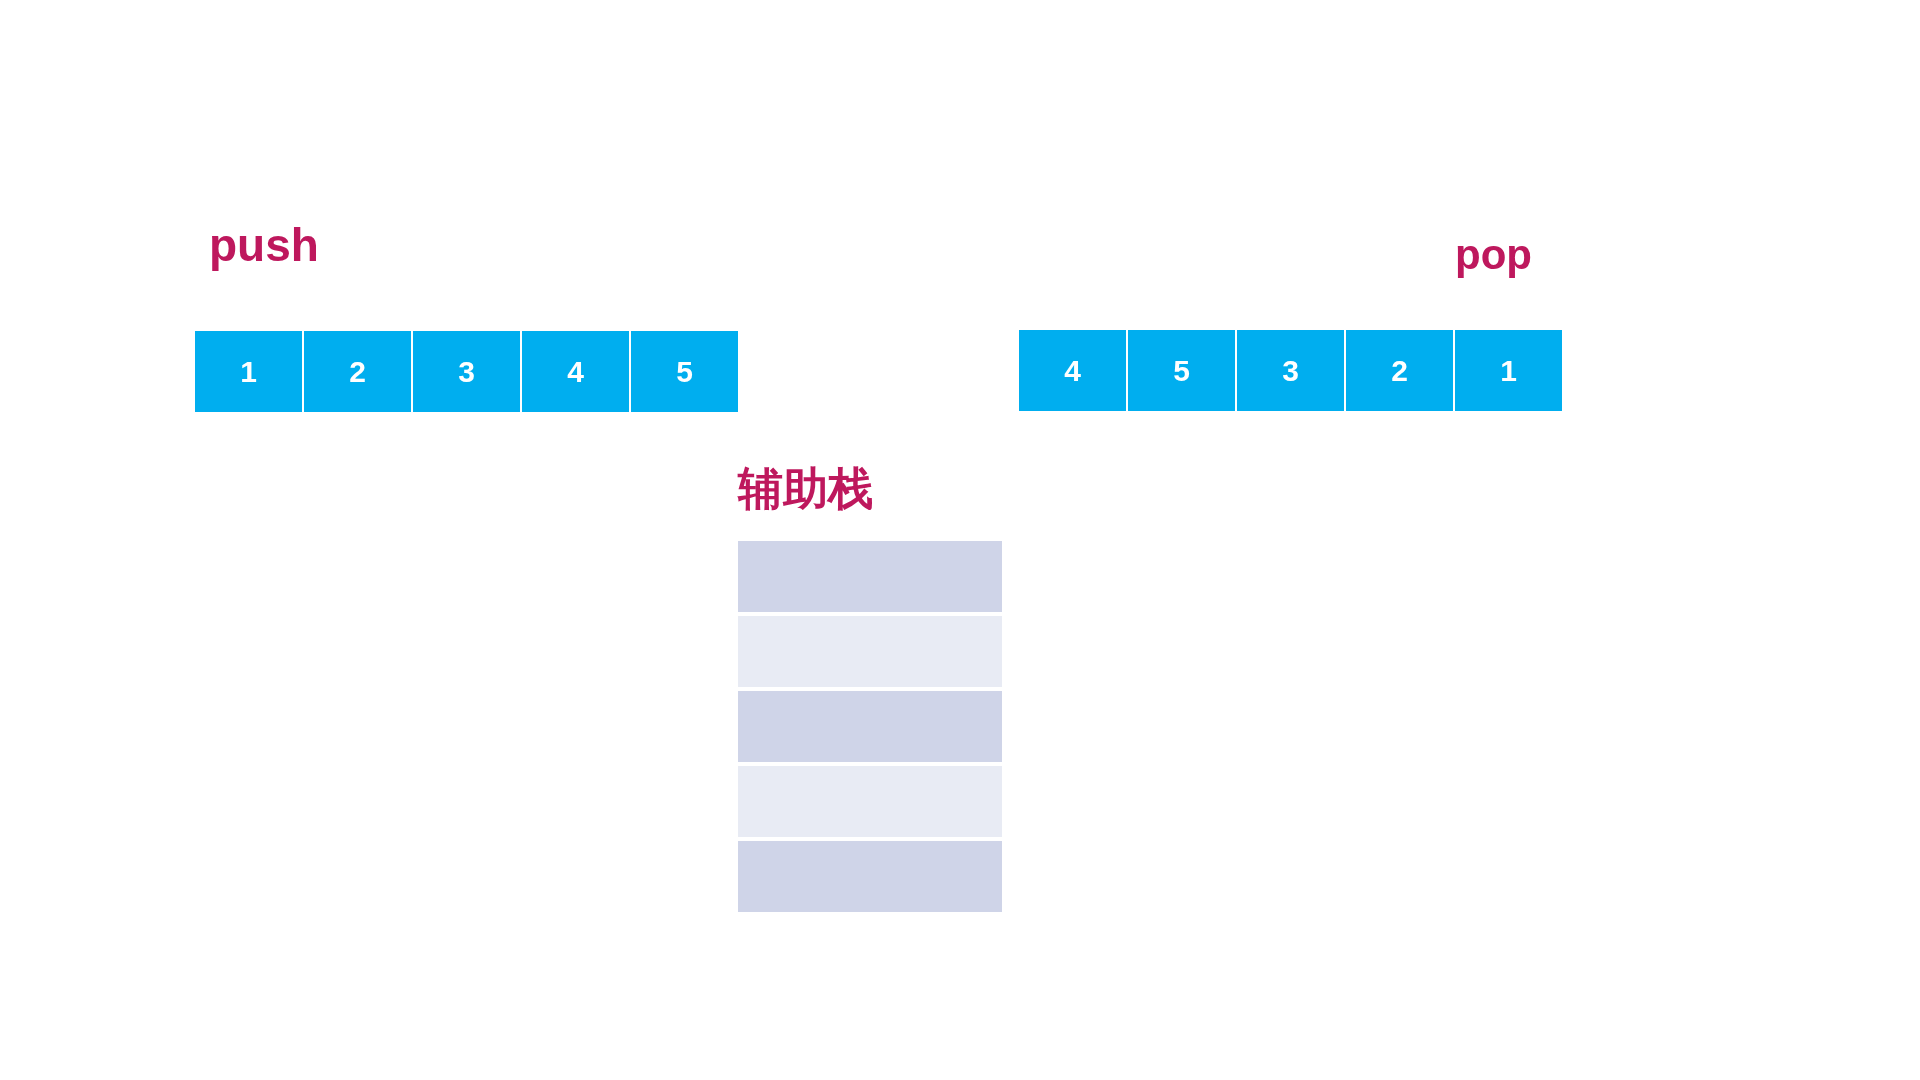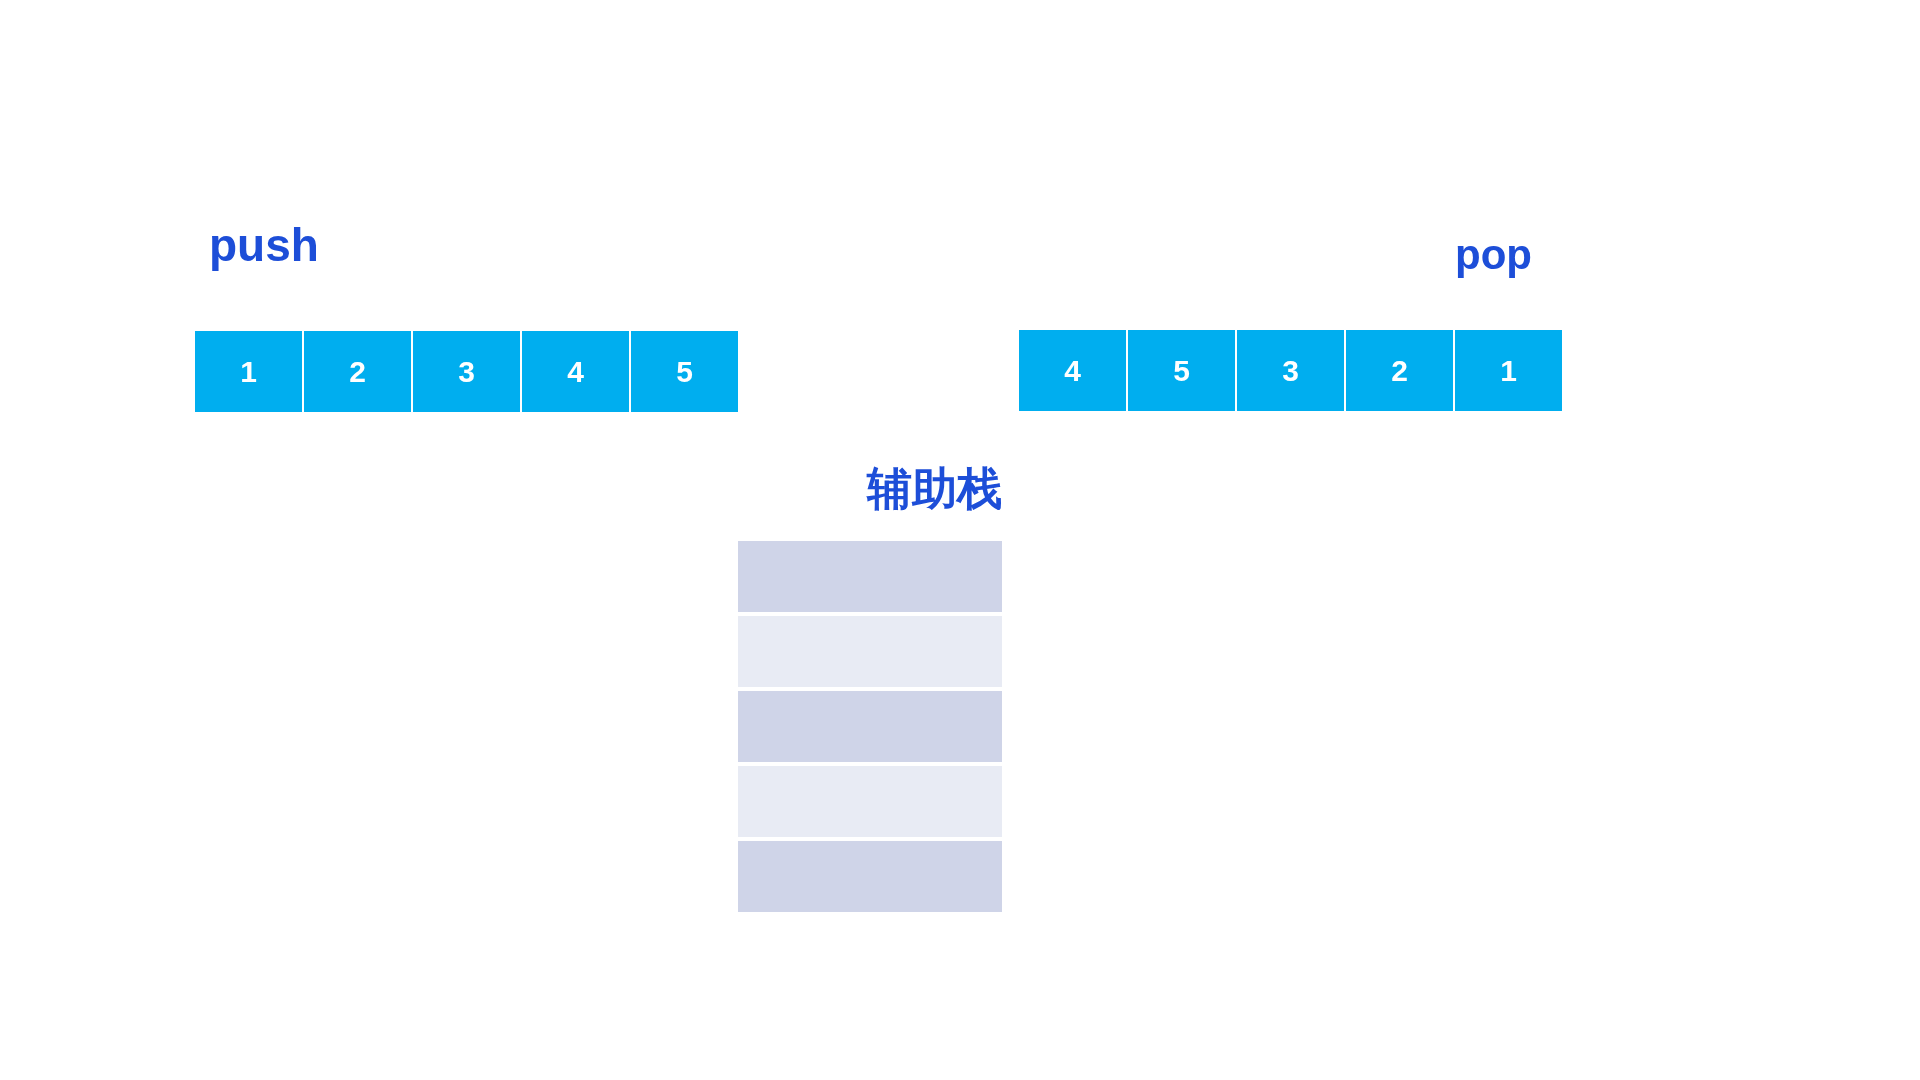--- a/index.html
+++ b/index.html
@@ -10,40 +10,40 @@
   .canvas {
     position: relative;
     width: 1920px;
     height: 1080px;
     background: #ffffff;
     overflow: hidden;
     font-family: "Liberation Sans", sans-serif;
   }
   .red-label {
     position: absolute;
-    color: #1d4ed8;
+    color: #be185d;
     font-weight: bold;
     line-height: 1;
     white-space: nowrap;
   }
   .push-label {
     left: 209px;
     top: 222px;
     font-size: 46px;
   }
   .pop-label {
     left: 1455px;
     top: 234px;
     font-size: 42px;
   }
   .aux-label {
     left: 738px;
     top: 466px;
     width: 264px;
-    text-align: right;
+    text-align: left;
     font-size: 45px;
   }
   .num-array {
     position: absolute;
     display: flex;
     column-gap: 2px;
     width: 543px;
     height: 81px;
   }
   .left-array {

